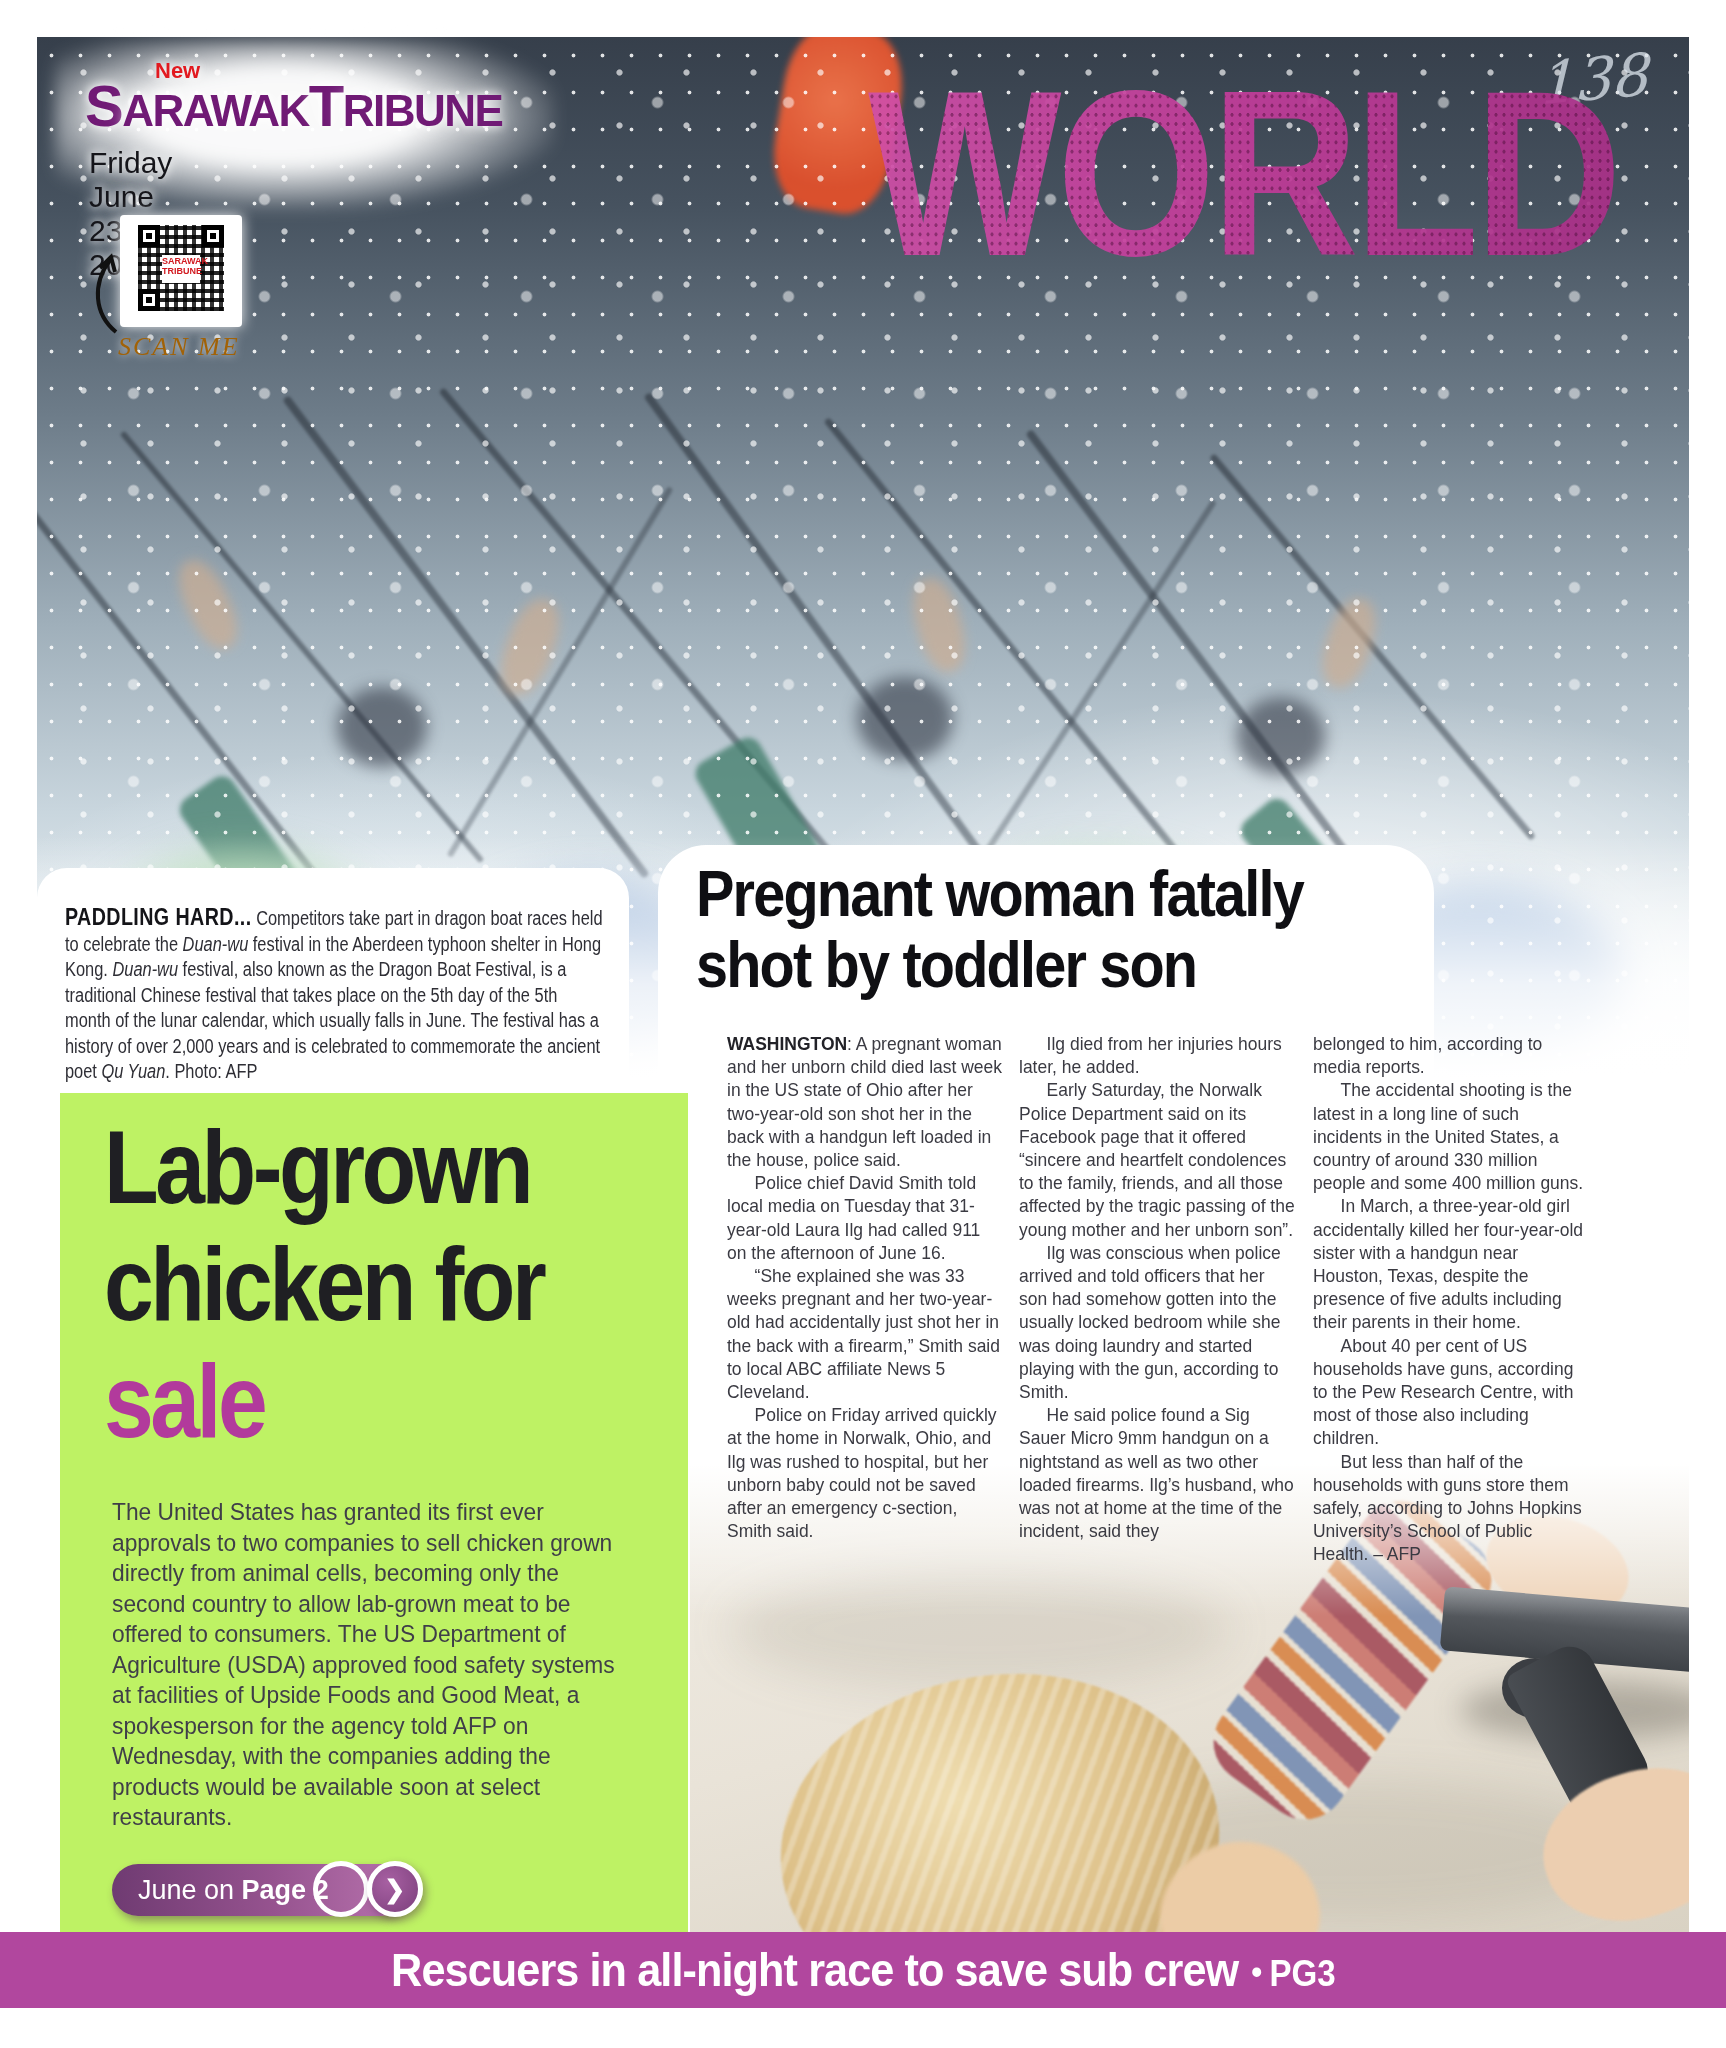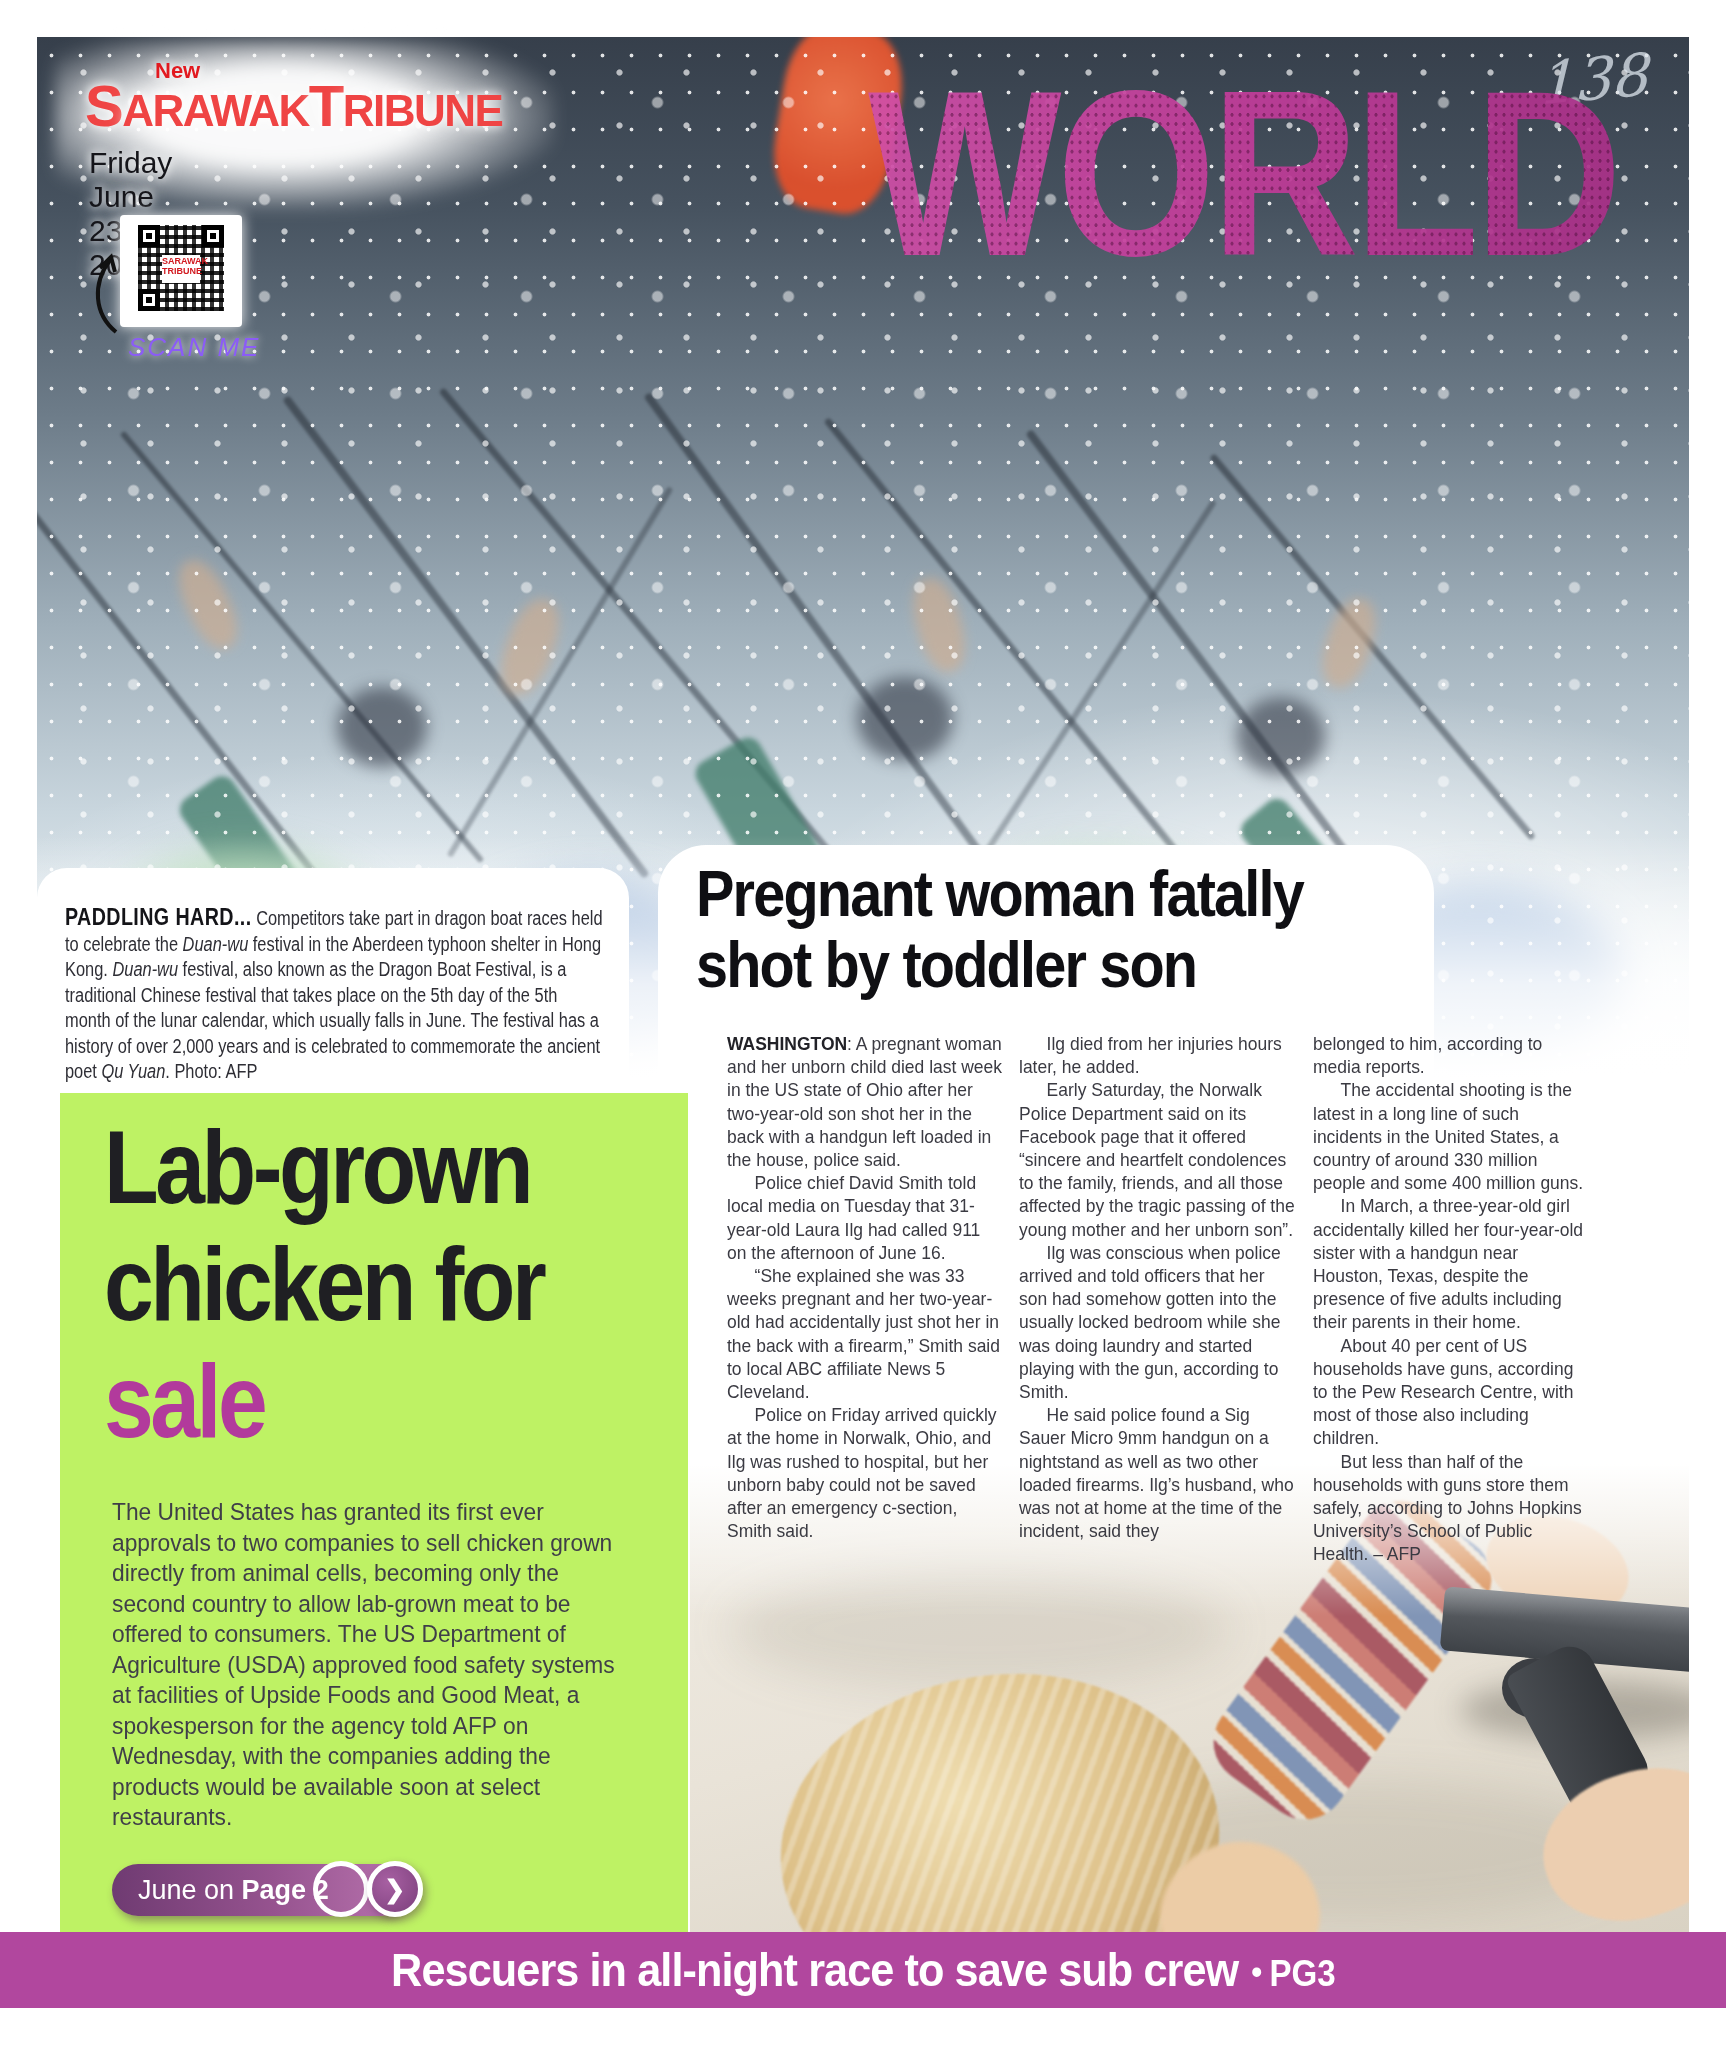--- a/index.html
+++ b/index.html
@@ -37,40 +37,40 @@
         radial-gradient(rgba(72,6,49,.45) 1.3px,transparent 1.9px) 0 0/8px 8px,
         linear-gradient(105deg,#d050a8 0%,#c23d9a 45%,#a52e85 100%);
       -webkit-background-clip:text;background-clip:text;color:transparent;}}
 
   
   .glow{position:absolute;left:55px;top:40px;width:500px;height:170px;
     background:radial-gradient(ellipse at 45% 45%,rgba(255,255,255,.97) 35%,rgba(255,255,255,0) 75%);filter:blur(8px);}
   .masthead{position:absolute;left:85px;top:58px;}
   .mh-new{position:absolute;left:70px;top:0;color:#e2191f;font-weight:800;font-size:22px;letter-spacing:0;
     text-shadow:0 0 8px #fff,0 0 14px #fff;text-align:center;}
-  .mh-title{position:absolute;left:0;top:14px;color:#ef4444;font-weight:800;letter-spacing:-1.5px;white-space:nowrap;
+  .mh-title{position:absolute;left:0;top:14px;color:#701a75;font-weight:800;letter-spacing:-1.5px;white-space:nowrap;
     text-shadow:0 0 10px #fff,0 0 20px #fff;}
   .mh-title .cap{font-size:58px;}
   .mh-title .sm{font-size:44px;}
   .mh-date{position:absolute;left:4px;top:88px;color:#15151a;font-size:30px;
     text-shadow:0 0 8px #fff,0 0 16px #fff;}
 
   
   .qr-box{position:absolute;left:120px;top:215px;width:122px;height:112px;background:#fff;border-radius:4px;
     box-shadow:0 0 14px rgba(255,255,255,.9);}
   .qr{position:absolute;left:18px;top:10px;width:86px;height:86px;
     background:
       repeating-linear-gradient(0deg,rgba(0,0,0,.85) 0 4px,transparent 4px 9px),
       repeating-linear-gradient(90deg,rgba(0,0,0,.8) 0 4px,transparent 4px 9px);}
   .qr-eye{position:absolute;width:22px;height:22px;border:5px solid #000;background:#fff;box-sizing:border-box;}
   .qr-eye::after{content:"";position:absolute;left:3px;top:3px;width:6px;height:6px;background:#000;}
   .qr-logo{position:absolute;left:24px;top:30px;width:38px;height:26px;background:#fff;
     color:#d21a20;font-weight:800;font-size:9px;line-height:1.1;text-align:left;padding-top:2px;}
-  .scan-me{position:absolute;left:128px;top:332px;font-family:Liberation Sans, sans-serif;font-style:italic;
-    font-size:26px;color:#8b5cf6;letter-spacing:2px;text-shadow:0 0 8px #fff;}
+  .scan-me{position:absolute;left:118px;top:332px;font-family:Liberation Serif, serif;font-style:italic;
+    font-size:26px;color:#a16207;letter-spacing:2px;text-shadow:0 0 8px #fff;}
   .qr-arrow{position:absolute;left:86px;top:252px;}
 
   
   .caption{position:absolute;left:37px;top:868px;width:592px;height:224px;background:#fff;
     border-radius:30px 30px 0 0;box-sizing:border-box;padding:36px 0 0 28px;}
   .caption-text{width:660px;transform:scaleX(.82);transform-origin:left top;
     font-size:20px;line-height:25.5px;color:#2e2e35;}
   .caption-text .lead{font-weight:800;font-size:24px;letter-spacing:.5px;color:#141418;}
   .caption-text .it{font-style:italic;}
 

